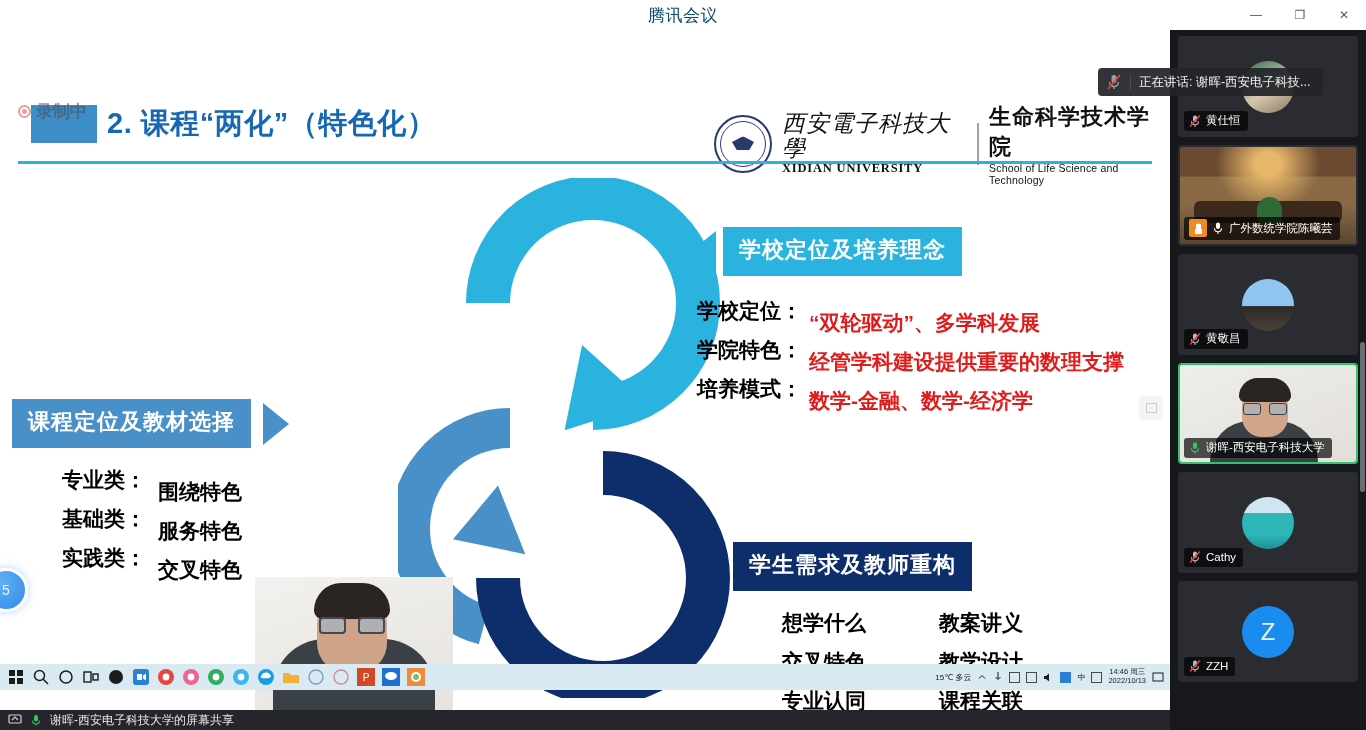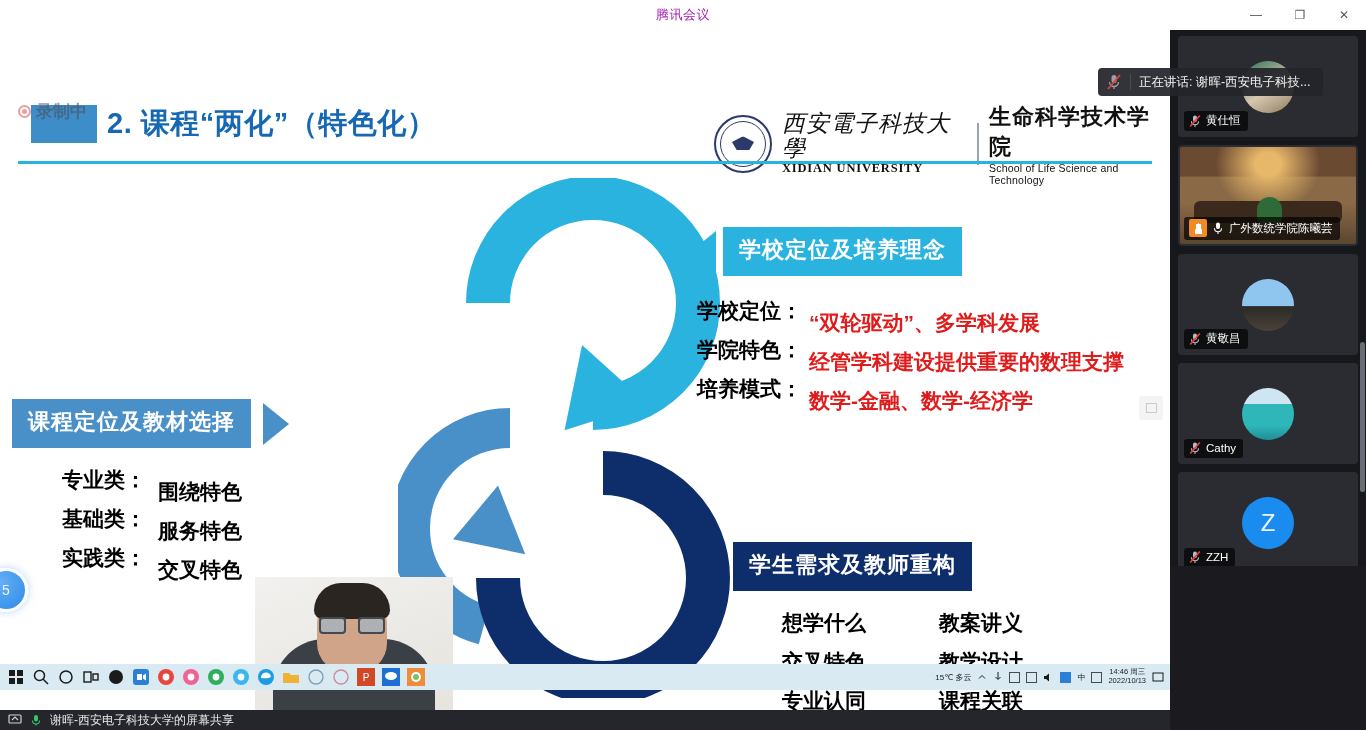--- a/index.html
+++ b/index.html
@@ -9,21 +9,21 @@
     font-family: "Liberation Sans", "DejaVu Sans", sans-serif;
     background: #1b1b1f;
   }
 
   
   .titlebar {
     position: absolute; left: 0; top: 0; width: 1366px; height: 30px;
     background: #ffffff;
     display: flex; align-items: center; justify-content: center;
   }
-  .titlebar-text { font-size: 13px; color: #a21caf; letter-spacing: .5px; }
+  .titlebar-text { font-size: 17px; color: #0c4a6e; letter-spacing: .5px; }
   .win-controls {
     position: absolute; right: 0; top: 0; height: 30px;
     display: flex; align-items: center;
   }
   .win-btn {
     width: 44px; height: 30px; display: flex; align-items: center;
     justify-content: center; color: #5a5a5a; font-size: 12px;
   }
 
   
@@ -215,21 +215,21 @@
   .share-strip {
     position: absolute; left: 0; bottom: 0; width: 1170px; height: 20px;
     background: #24262b; display: flex; align-items: center; gap: 7px;
     padding-left: 8px;
   }
   .strip-text { color: #e9e9ea; font-size: 12px; }
   .strip-ic { width: 14px; height: 14px; flex: none; }
 
   
   .rail {
-    position: absolute; left: 1170px; top: 30px; width: 196px; height: 536px;
+    position: absolute; left: 1170px; top: 30px; width: 196px; height: 700px;
     background: #17181c; padding: 6px 8px; overflow: hidden;
   }
   .tile {
     position: relative; width: 180px; height: 101px;
     background: #2a2c31; border-radius: 4px; margin-bottom: 8px;
     overflow: hidden; border: 2px solid transparent;
   }
   .tile.active { border-color: #2fc46a; }
   .tile-av {
     position: absolute; left: 50%; top: 50%; transform: translate(-50%,-50%);
@@ -580,20 +580,40 @@
     <div class="tile-name">
       <svg class="mic" viewBox="0 0 12 14">
         <rect x="4" y="1.5" width="4" height="6.5" rx="2" fill="#b9bdc2"></rect>
         <path d="M2.5 7.2a3.5 3.5 0 0 0 7 0M6 11v2" stroke="#b9bdc2" stroke-width="1.1" fill="none"></path>
         <line x1="1.2" y1="12.6" x2="10.8" y2="1.4" stroke="#e0413e" stroke-width="1.6"></line>
       </svg>
       <span>黄敬昌</span>
     </div>
   </div>
 
+  <div class="tile active">
+    <div class="tile-video">
+      <div class="vid-person">
+        <div class="vp-body"></div>
+          <div class="vp-head"></div>
+          <div class="vp-hair"></div>
+        <div class="vp-gl">
+            <span></span>
+            <span></span>
+          </div>
+      </div>
+    </div>
+    <div class="tile-name">
+      <svg class="mic" viewBox="0 0 12 14">
+        <rect x="4" y="1.5" width="4" height="6.5" rx="2" fill="#33c76a"></rect>
+        <path d="M2.5 7.2a3.5 3.5 0 0 0 7 0M6 11v2" stroke="#33c76a" stroke-width="1.1" fill="none"></path>
+      </svg>
+      <span>谢晖-西安电子科技大学</span>
+    </div>
+  </div>
 
   <div class="tile">
     <div class="tile-av av-5"></div>
     <div class="tile-name">
       <svg class="mic" viewBox="0 0 12 14">
         <rect x="4" y="1.5" width="4" height="6.5" rx="2" fill="#b9bdc2"></rect>
         <path d="M2.5 7.2a3.5 3.5 0 0 0 7 0M6 11v2" stroke="#b9bdc2" stroke-width="1.1" fill="none"></path>
         <line x1="1.2" y1="12.6" x2="10.8" y2="1.4" stroke="#e0413e" stroke-width="1.6"></line>
       </svg>
       <span>Cathy</span>

